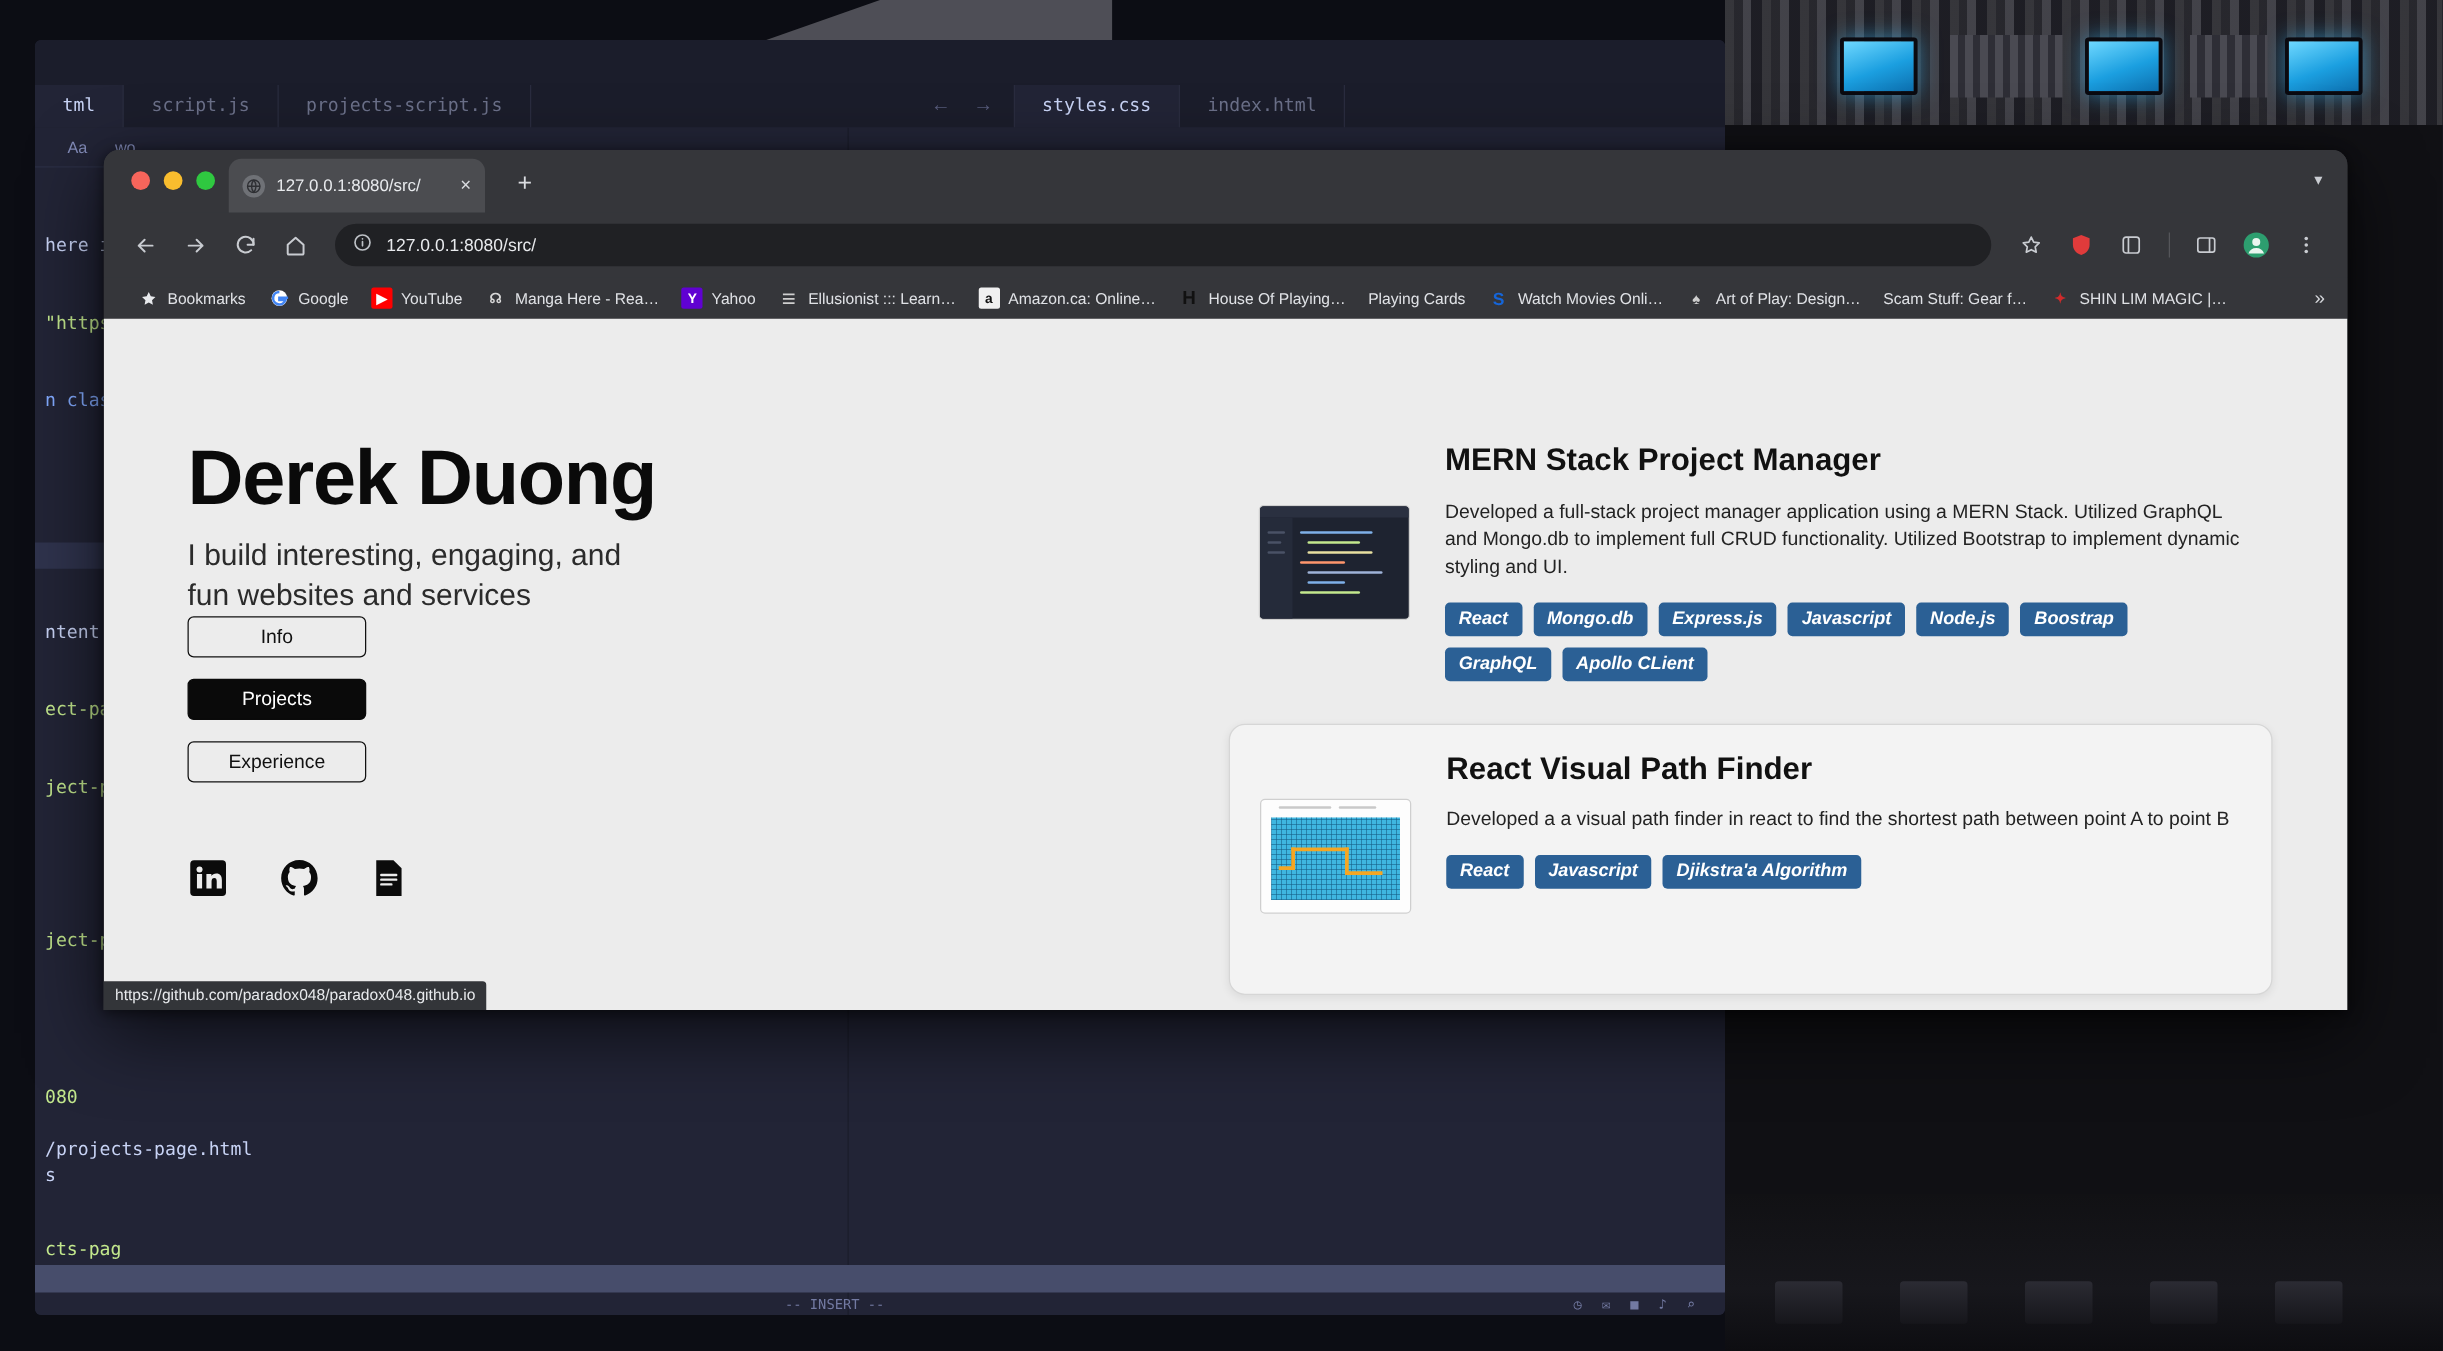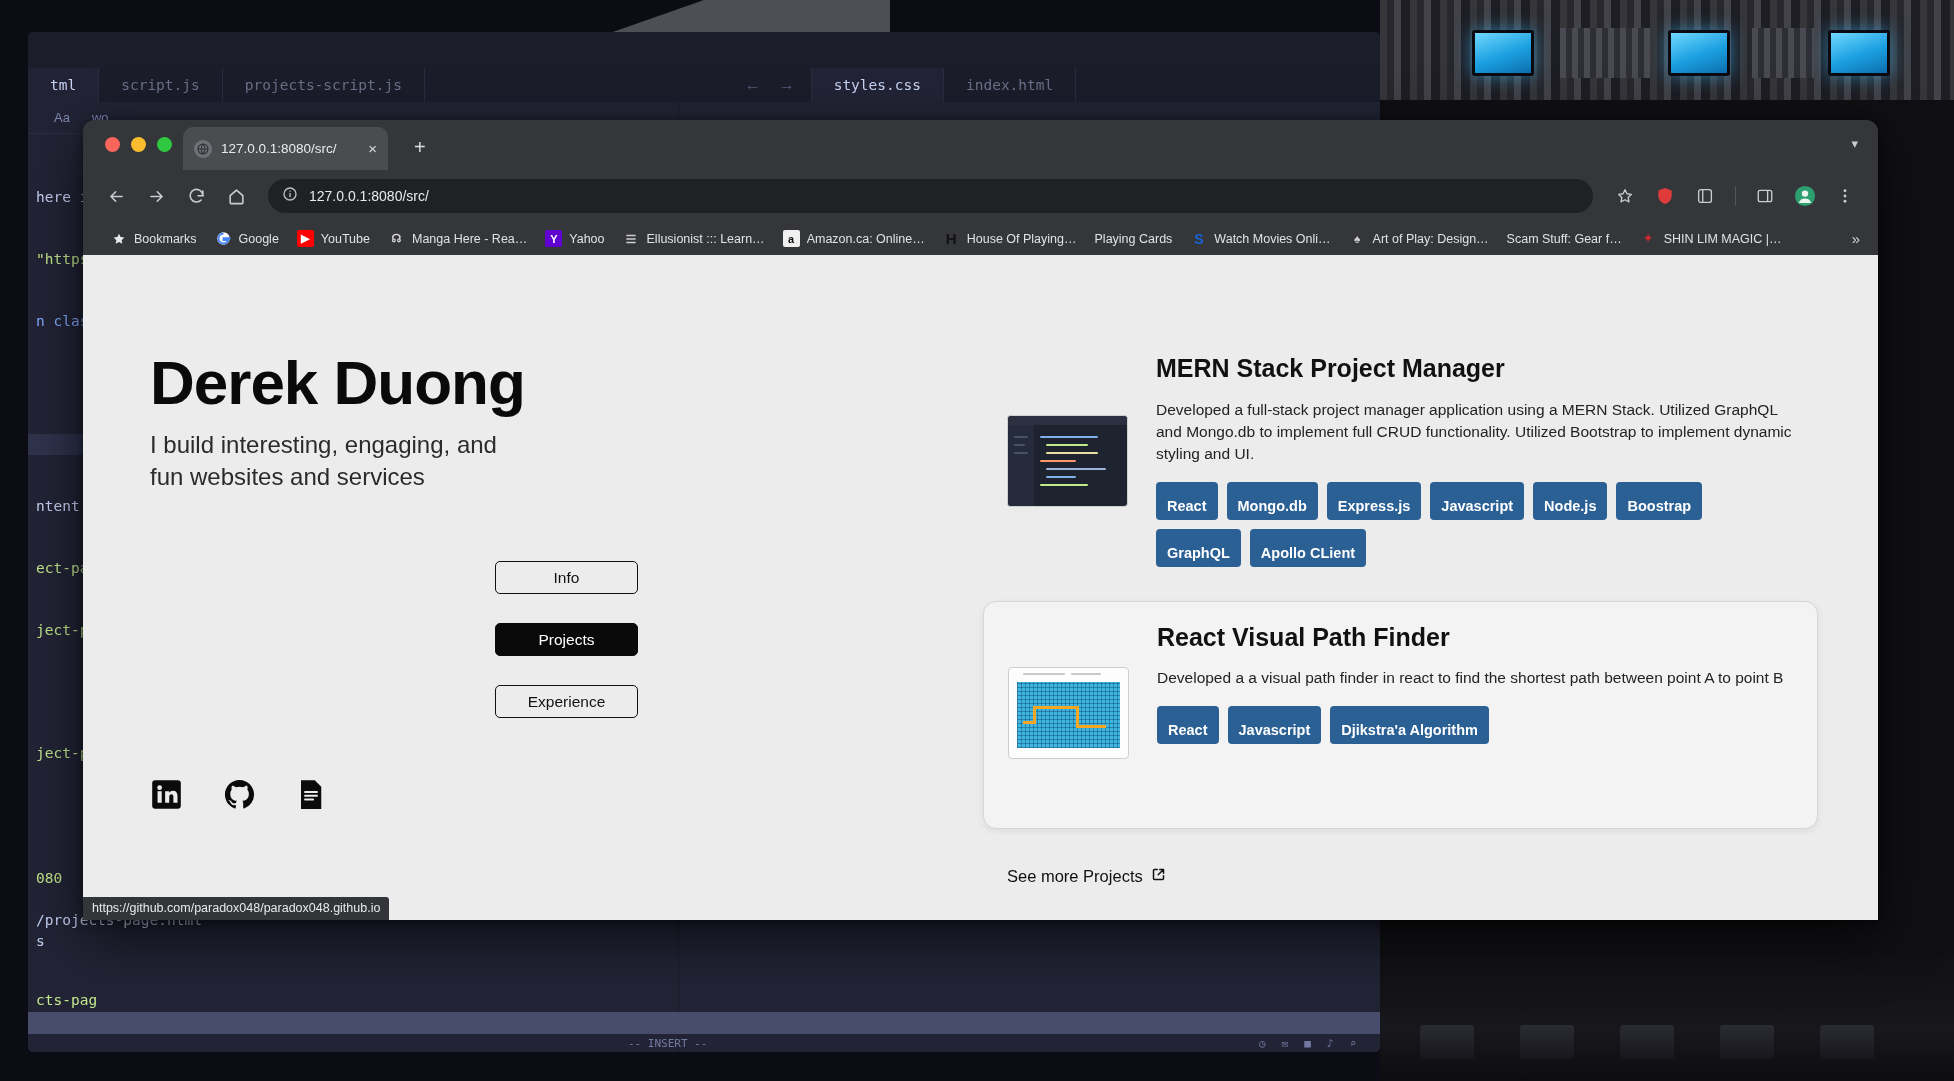--- a/index.html
+++ b/index.html
@@ -136,21 +136,21 @@
     position: absolute; left: 590px; top: 0; width: 300px; height: 40px;
     background: #5a5a62;
     clip-path: polygon(38% 0, 100% 0, 100% 100%, 0% 100%);
     opacity: .85;
   }
 
   
   #browser {
     position: absolute;
     left: 83px; top: 120px;
-    width: 1795px; height: 800px;
+    width: 1795px; height: 688px;
     background: #35363a;
     border-radius: 12px 12px 0 0;
     box-shadow: 0 18px 60px rgba(0,0,0,.65), 0 2px 10px rgba(0,0,0,.5);
     overflow: hidden;
   }
   .br-tabstrip {
     height: 50px; position: relative;
     background: #35363a;
   }
   .traffic {
@@ -246,21 +246,21 @@
     color: #0a0a0a; margin: 0 0 14px 0; line-height: 1.05;
   }
   .hero-sub {
     font-size: 16.5px; font-weight: bold; color: #121212;
     margin: 0 0 23px 0;
   }
   .hero-desc {
     font-size: 24px; color: #2b2b2b; line-height: 1.34;
     max-width: 360px; margin: 0;
   }
-  .btn-col { margin-top: 68px; display: flex; flex-direction: column; gap: 29px; align-items: center; }
+  .btn-col { display: flex; flex-direction: column; gap: 17px; }
   .nbtn {
     width: 143px; height: 33px;
     border: 1px solid #111; border-radius: 5px;
     background: #ececec; color: #111;
     font-size: 15.5px;
     display: flex; align-items: center; justify-content: center;
   }
   .nbtn.primary { background: #0a0a0a; color: #fff; border-color: #0a0a0a; }
 
   .socials { margin-top: 60px; display: flex; gap: 40px; align-items: center; }
@@ -293,23 +293,24 @@
     margin: 0 0 16px 0; line-height: 1.1;
   }
   .proj-desc {
     font-size: 15.5px; color: #232323; line-height: 1.42;
     margin: 0 0 17px 0;
   }
   .badges { display: flex; flex-wrap: wrap; gap: 9px; }
   .badge {
     background: #2b6095; color: #fff;
     font-size: 14.5px; font-weight: bold;
-    padding: 16px 11px 6px 11px;
+    padding: 5px 11px 6px 11px;
     border-radius: 4px;
     white-space: nowrap;
+    font-style: italic;
   }
   .seemore {
     margin: 30px 0 0 24px;
     display: inline-flex; align-items: center; gap: 8px;
     font-size: 16.5px; color: #101010;
   }
 
   
   .mini-code-line { position: absolute; height: 2px; border-radius: 1px; }
   .mini-grid {

